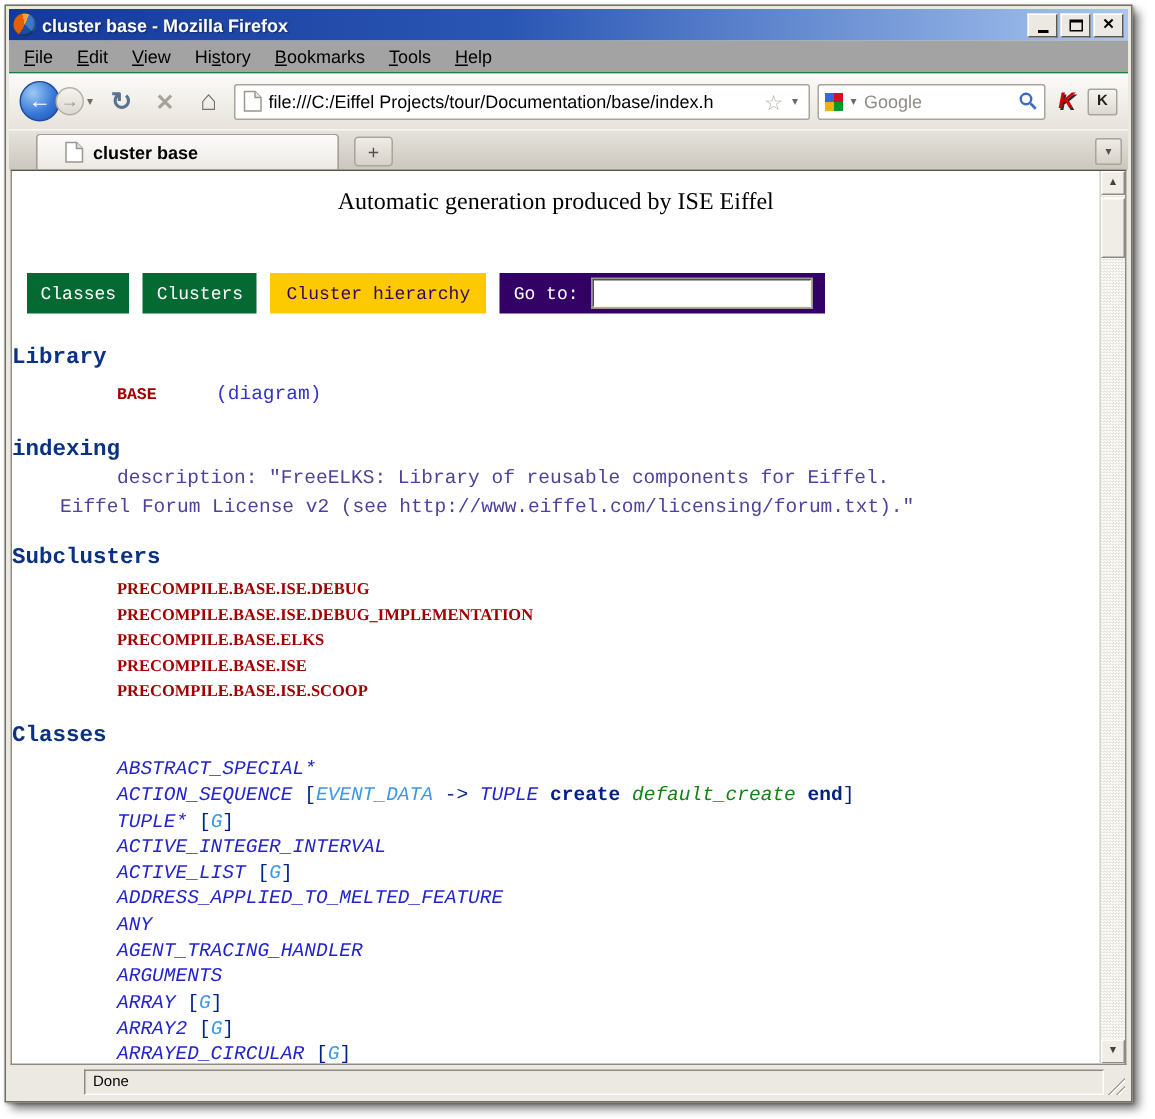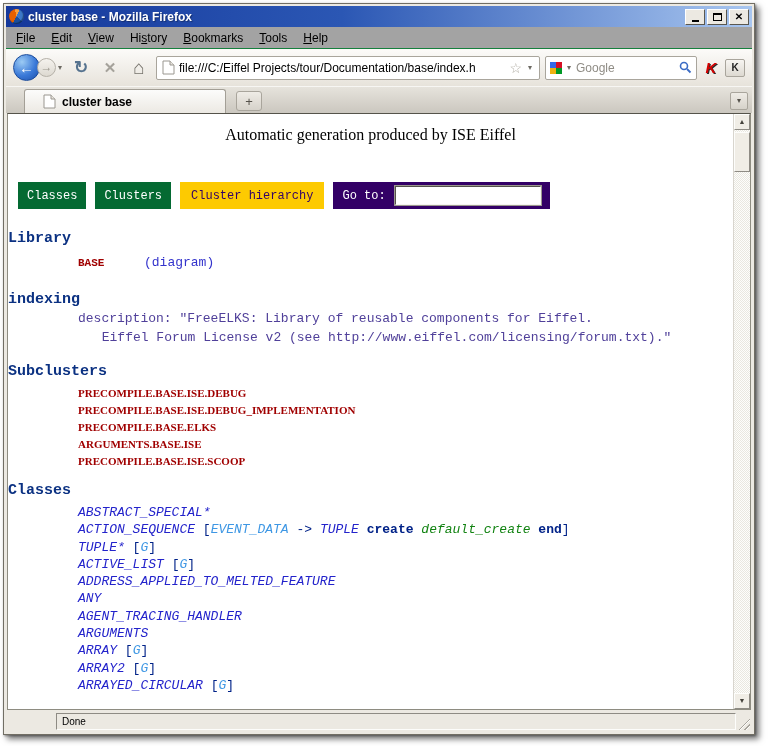--- a/index.html
+++ b/index.html
@@ -126,21 +126,21 @@
   .h-subclusters { margin-top:17px; }
   .h-classes { margin-top:12px; }
 
   .lib-row { margin-top:6px; padding-left:70px; font-family:"Liberation Mono", monospace; }
   .cluster-name { color:var(--cluster-red,#A00000); font-weight:bold; font-size:11px; }
   .diagram-link { color:#3333CC; font-size:13px; margin-left:30px; text-decoration:none; }
 
   .desc { margin-top:3px; font-family:"Liberation Mono", monospace; font-size:13px;
           color:var(--description-purple,#50409A); line-height:16px; }
   .desc-line1 { padding-left:70px; }
-  .desc-line2 { padding-left:32px;text-align:center; }
+  .desc-line2 { padding-left:32px; }
 
   .subcluster-list { margin-top:5px; }
   .subcluster-item { padding-left:70px; line-height:17px; font-family:Liberation Serif, serif;
                      font-size:11px; font-weight:bold; color:var(--cluster-red,#A00000); }
 
   .class-list { margin-top:5px; }
   .class-item { padding-left:70px; line-height:17.3px; font-family:"Liberation Mono", monospace;
                 font-size:13px; white-space:nowrap; }
   .seg-link   { color:var(--link-blue,#2323CB); font-style:italic; }
   .seg-plain  { color:var(--keyword-navy,#002288); }
@@ -262,30 +262,31 @@
         <div class="heading h-indexing">indexing</div>
         <div class="desc desc-line1">description: "FreeELKS: Library of reusable components for Eiffel.</div>
         <div class="desc desc-line2">Eiffel Forum License v2 (see http://www.eiffel.com/licensing/forum.txt)."</div>
 
         <div class="heading h-subclusters">Subclusters</div>
         <div class="subcluster-list">
 
         <div class="subcluster-item">PRECOMPILE.BASE.ISE.DEBUG</div>
             <div class="subcluster-item">PRECOMPILE.BASE.ISE.DEBUG_IMPLEMENTATION</div>
             <div class="subcluster-item">PRECOMPILE.BASE.ELKS</div>
-            <div class="subcluster-item">ARGUMENTS.BASE.ISE</div>
+            <div class="subcluster-item">PRECOMPILE.BASE.ISE</div>
             <div class="subcluster-item">PRECOMPILE.BASE.ISE.SCOOP</div>
           </div>
 
         <div class="heading h-classes">Classes</div>
         <div class="class-list">
 
         <div class="class-item"><span class="seg seg-link">ABSTRACT_SPECIAL*</span></div>
             <div class="class-item"><span class="seg seg-link">ACTION_SEQUENCE</span><span class="seg seg-plain"> [</span><span class="seg seg-generic">EVENT_DATA</span><span class="seg seg-plain"> -&gt; </span><span class="seg seg-link">TUPLE</span><span class="seg seg-plain"> </span><span class="seg seg-keyword">create</span><span class="seg seg-plain"> </span><span class="seg seg-feature">default_create</span><span class="seg seg-plain"> </span><span class="seg seg-keyword">end</span><span class="seg seg-plain">]</span></div>
             <div class="class-item"><span class="seg seg-link">TUPLE*</span><span class="seg seg-plain"> [</span><span class="seg seg-generic">G</span><span class="seg seg-plain">]</span></div>
+            <div class="class-item"><span class="seg seg-link">ACTIVE_INTEGER_INTERVAL</span></div>
             <div class="class-item"><span class="seg seg-link">ACTIVE_LIST</span><span class="seg seg-plain"> [</span><span class="seg seg-generic">G</span><span class="seg seg-plain">]</span></div>
             <div class="class-item"><span class="seg seg-link">ADDRESS_APPLIED_TO_MELTED_FEATURE</span></div>
             <div class="class-item"><span class="seg seg-link">ANY</span></div>
             <div class="class-item"><span class="seg seg-link">AGENT_TRACING_HANDLER</span></div>
             <div class="class-item"><span class="seg seg-link">ARGUMENTS</span></div>
             <div class="class-item"><span class="seg seg-link">ARRAY</span><span class="seg seg-plain"> [</span><span class="seg seg-generic">G</span><span class="seg seg-plain">]</span></div>
             <div class="class-item"><span class="seg seg-link">ARRAY2</span><span class="seg seg-plain"> [</span><span class="seg seg-generic">G</span><span class="seg seg-plain">]</span></div>
             <div class="class-item"><span class="seg seg-link">ARRAYED_CIRCULAR</span><span class="seg seg-plain"> [</span><span class="seg seg-generic">G</span><span class="seg seg-plain">]</span></div>
           </div>
 

